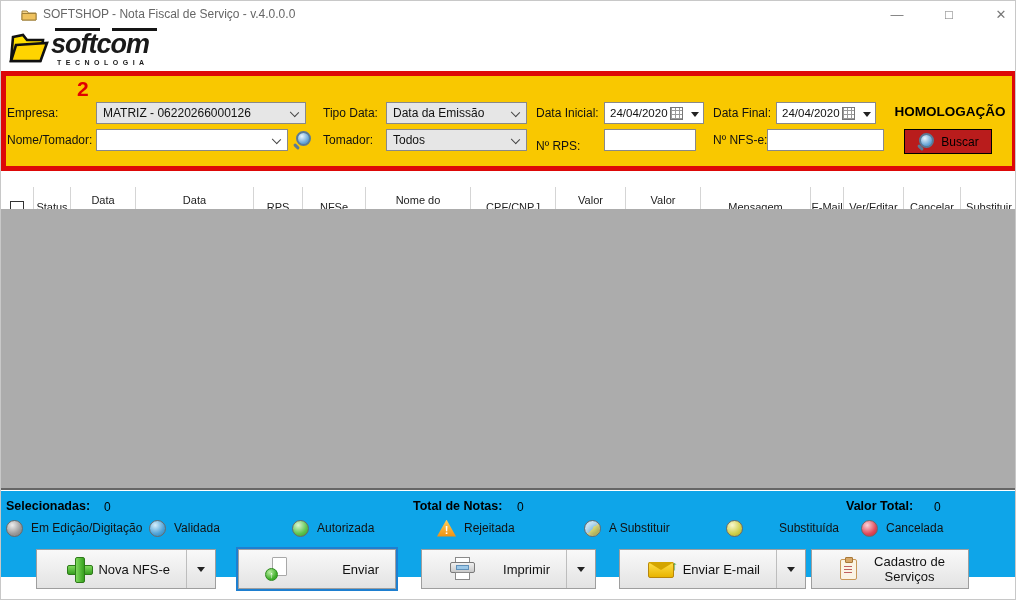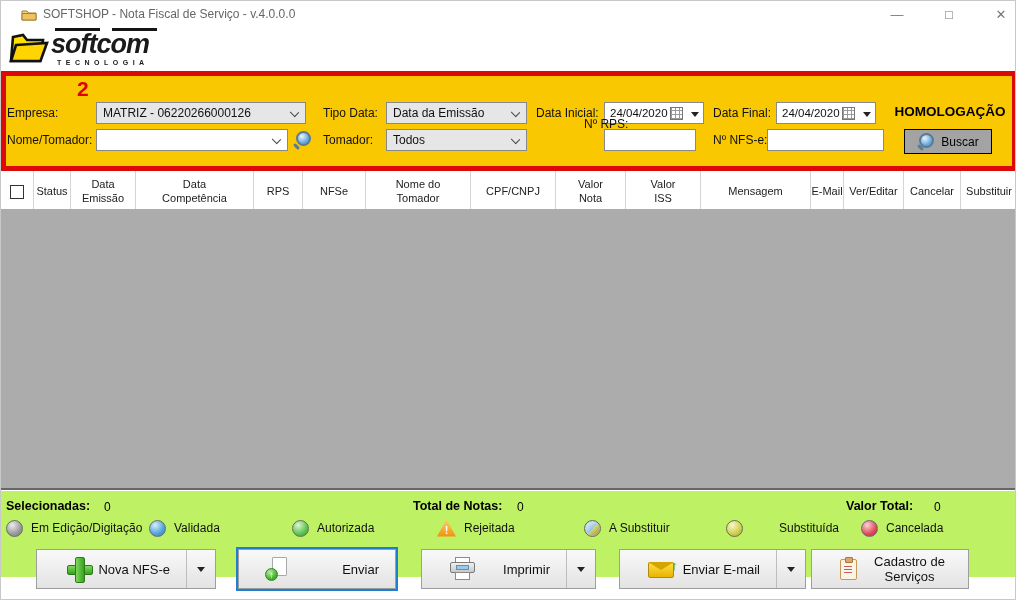--- a/index.html
+++ b/index.html
@@ -37,34 +37,34 @@
                         repeating-linear-gradient(0deg,#9a9a9a 0 1px,transparent 1px 4px), #fff; }
   .tri-dn { width:0; height:0; border-left:4px solid transparent; border-right:4px solid transparent; border-top:5px solid #222; }
   .date-arrow { position:absolute; right:4px; top:9px; }
   .inputbox { position:absolute; height:22px; border:1px solid #898989; background:#fff; }
   .homolog { position:absolute; font-size:13.5px; font-weight:bold; color:#000; text-align:center; }
   .mag { position:relative; width:17px; height:17px; display:inline-block; }
   .mag::before { content:""; position:absolute; right:0; top:0; width:11px; height:11px; border-radius:50%;
                  border:2px solid #5A7A96; background:radial-gradient(circle at 35% 30%, #EAF5FD, #5EA0D4 70%); }
   .mag::after { content:""; position:absolute; left:0px; bottom:1px; width:7px; height:3px; background:#5A7A96; border-radius:2px; transform:rotate(45deg); }
   .mag-btn { position:absolute; width:18px; height:18px; }
-  .buscar { position:absolute; height:25px; background:#a3a3a3; border:1.5px solid #000; display:flex; align-items:center; justify-content:center; gap:7px; font-size:12px; color:#000; }
-
-  
-  .grid-header { position:absolute; left:0; top:170px; width:1016px; height:41px; background:#fff; display:flex; }
+  .buscar { position:absolute; height:25px; background:#b91c1c; border:1.5px solid #000; display:flex; align-items:center; justify-content:center; gap:7px; font-size:12px; color:#000; }
+
+  
+  .grid-header { position:absolute; left:0; top:186px; width:1016px; height:41px; background:#fff; display:flex; }
   .gh { height:100%; border-right:1px solid #D5D5D5; display:flex; align-items:center; justify-content:center;
         text-align:center; font-size:11px; color:#222; line-height:1.25; white-space:pre-line; }
   .c0{width:33px;} .c1{width:37px;} .c2{width:65px;} .c3{width:118px;} .c4{width:49px;} .c5{width:63px;}
   .c6{width:105px;} .c7{width:85px;} .c8{width:70px;} .c9{width:75px;} .c10{width:110px;} .c11{width:33px;}
   .c12{width:60px;} .c13{width:57px;} .c14{width:56px; border-right:none;}
   .checkbox { width:14px; height:14px; background:#fff; border:1px solid #333; }
   .grid-body { position:absolute; left:0; top:208px; width:1016px; height:281px; background:#ACACAC; border-bottom:2px solid #666; }
 
   
-  .bottom { position:absolute; left:0; top:490px; width:1016px; height:86px; background:#bef264; }
+  .bottom { position:absolute; left:0; top:490px; width:1016px; height:86px; background:#0ea5e9; }
   .sum-label { position:absolute; font-size:12.5px; font-weight:bold; color:#000; }
   .sum-value { position:absolute; font-size:12px; color:#000; }
 
   .legend-item { position:absolute; top:27px; display:flex; align-items:center; gap:8px; font-size:12px; color:#111; height:20px; }
   .sphere { width:17px; height:17px; border-radius:50%; border:1px solid #6A6A6A; flex:0 0 auto; }
   .sp-gray  { background:radial-gradient(circle at 35% 28%, #EDEDED, #9A9A9A 60%, #787878); }
   .sp-blue  { background:radial-gradient(circle at 35% 28%, #D6EEFB, #4FA3D8 60%, #2E7FB0); }
   .sp-green { background:radial-gradient(circle at 35% 28%, #DDF6D3, #5CC44E 60%, #3A9A30); }
   .sp-yellow{ background:radial-gradient(circle at 35% 28%, #F7F7CF, #CFCF4A 60%, #A8A82E); }
   .sp-red   { background:radial-gradient(circle at 35% 28%, #FBD3DA, #E0495A 60%, #B82838); }
@@ -187,21 +187,21 @@
       <span class="chev"></span>
     </div>
     <span class="mag mag-btn" style="left:287px; top:55px;"></span>
 
     <span class="flabel" style="left:317px; top:57px;">Tomador:</span>
     <div class="combo" style="left:380px; top:53px; width:141px;">
       <span>Todos</span>
       <span class="chev"></span>
     </div>
 
-    <span class="flabel" style="left:530px; top:41px;margin-left:48px;">Nº RPS:</span>
+    <span class="flabel" style="left:530px; top:63px;">Nº RPS:</span>
     <div class="inputbox" style="left:598px; top:53px; width:92px;">
       <span></span>
     </div>
 
     <span class="flabel" style="left:707px; top:57px;">Nº NFS-e:</span>
     <div class="inputbox" style="left:761px; top:53px; width:117px;">
       <span></span>
     </div>
 
     <div class="buscar" style="left:898px; top:53px; width:88px;">

